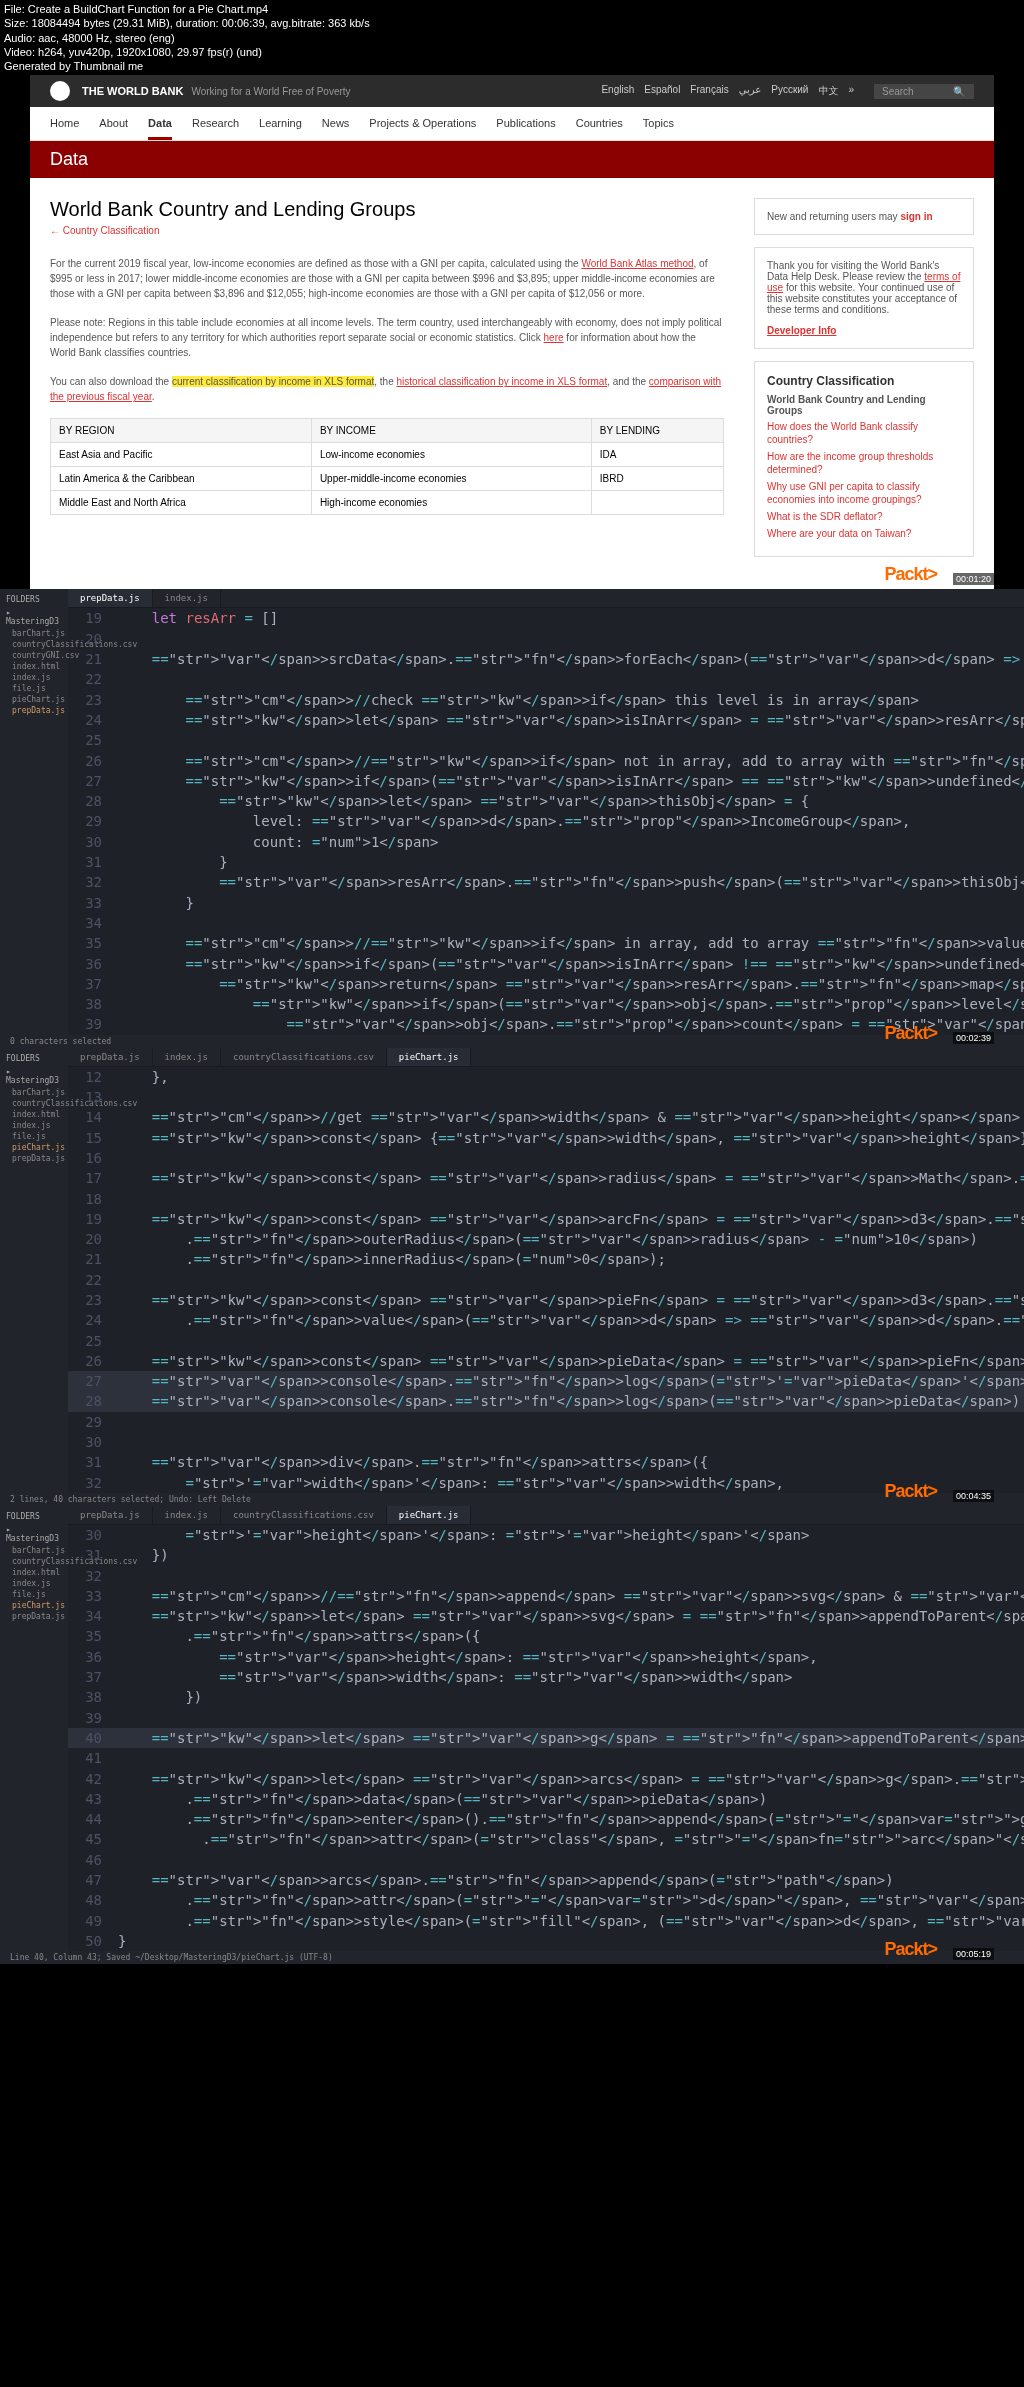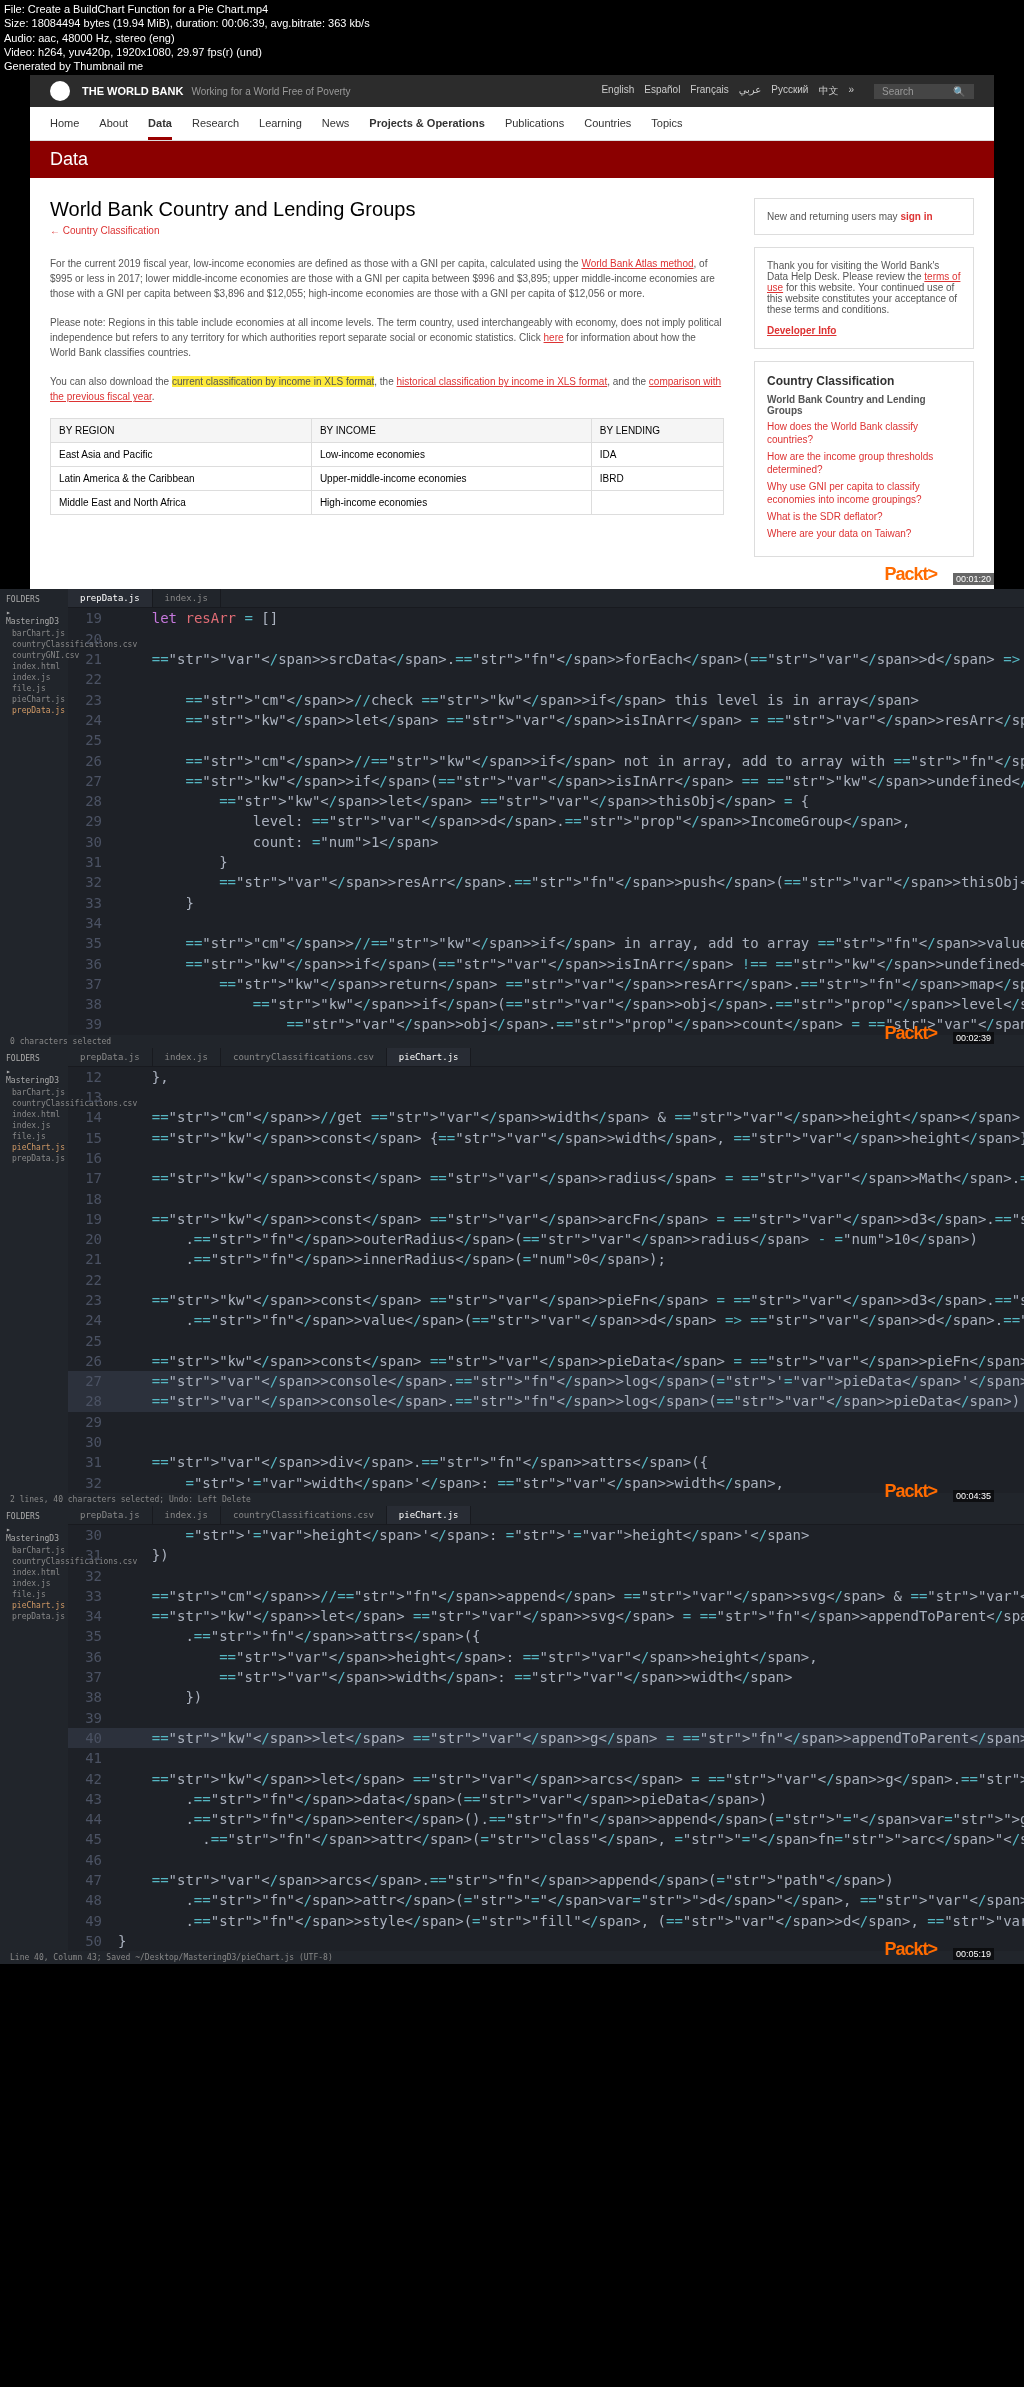--- a/index.html
+++ b/index.html
@@ -63,21 +63,21 @@
 .var { color: #e06c75; }
 .op { color: #56b6c2; }
 .status-bar { background: #21252b; color: #888; font-size: 8px; padding: 2px 10px; display: flex; }
 .overlay-wrap { position: relative; }
 </style>
 </head>
 <body>
 
 <div class="video-meta">
   <div>File: Create a BuildChart Function for a Pie Chart.mp4</div>
-  <div>Size: 18084494 bytes (19.94 MiB), duration: 00:06:39, avg.bitrate: 363 kb/s</div>
+  <div>Size: 18084494 bytes (29.31 MiB), duration: 00:06:39, avg.bitrate: 363 kb/s</div>
   <div>Audio: aac, 48000 Hz, stereo (eng)</div>
   <div>Video: h264, yuv420p, 1920x1080, 29.97 fps(r) (und)</div>
   <div>Generated by Thumbnail me</div>
 </div>
 
 <div class="overlay-wrap">
 <div class="wb-container">
 
   <div class="wb-header">
     <div class="wb-logo">
@@ -100,21 +100,21 @@
     </div>
   </div>
 
   <div class="wb-nav" id="wb-nav">
         <a href="#" style="color: rgb(51, 51, 51);">Home</a>
         <a href="#" style="color: rgb(51, 51, 51);">About</a>
         <a href="#" class="active" style="color: rgb(51, 51, 51);">Data</a>
         <a href="#" style="color: rgb(51, 51, 51);">Research</a>
         <a href="#" style="color: rgb(51, 51, 51);">Learning</a>
         <a href="#" style="color: rgb(51, 51, 51);">News</a>
-        <a href="#" style="color: rgb(51, 51, 51); font-weight: bold;">Projects &amp; Operations</a>
+        <a href="#" style="color: rgb(51, 51, 51);">Projects &amp; Operations</a>
         <a href="#" style="color: rgb(51, 51, 51);">Publications</a>
         <a href="#" style="color: rgb(51, 51, 51);">Countries</a>
         <a href="#" style="color: rgb(51, 51, 51);">Topics</a>
       </div>
 
   <div class="wb-data-band">Data</div>
 
   <div class="wb-content">
     <div class="wb-main">
       <h1 class="wb-title">World Bank Country and Lending Groups</h1>

